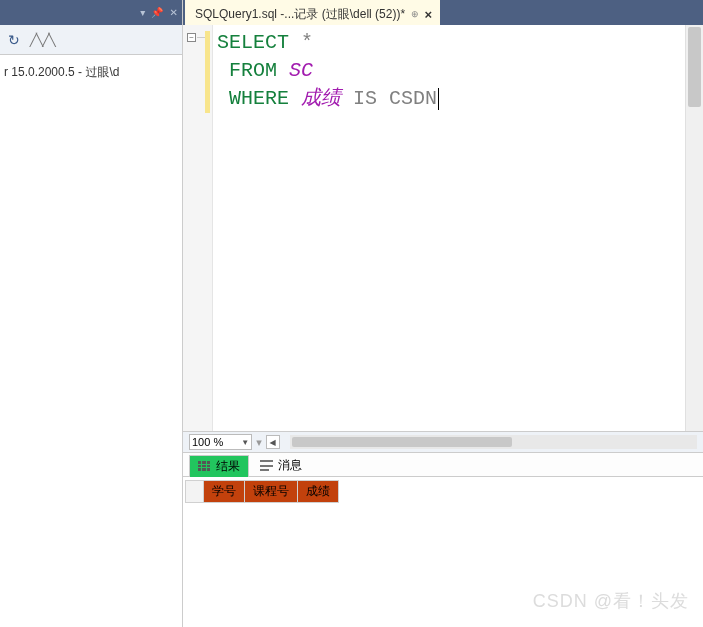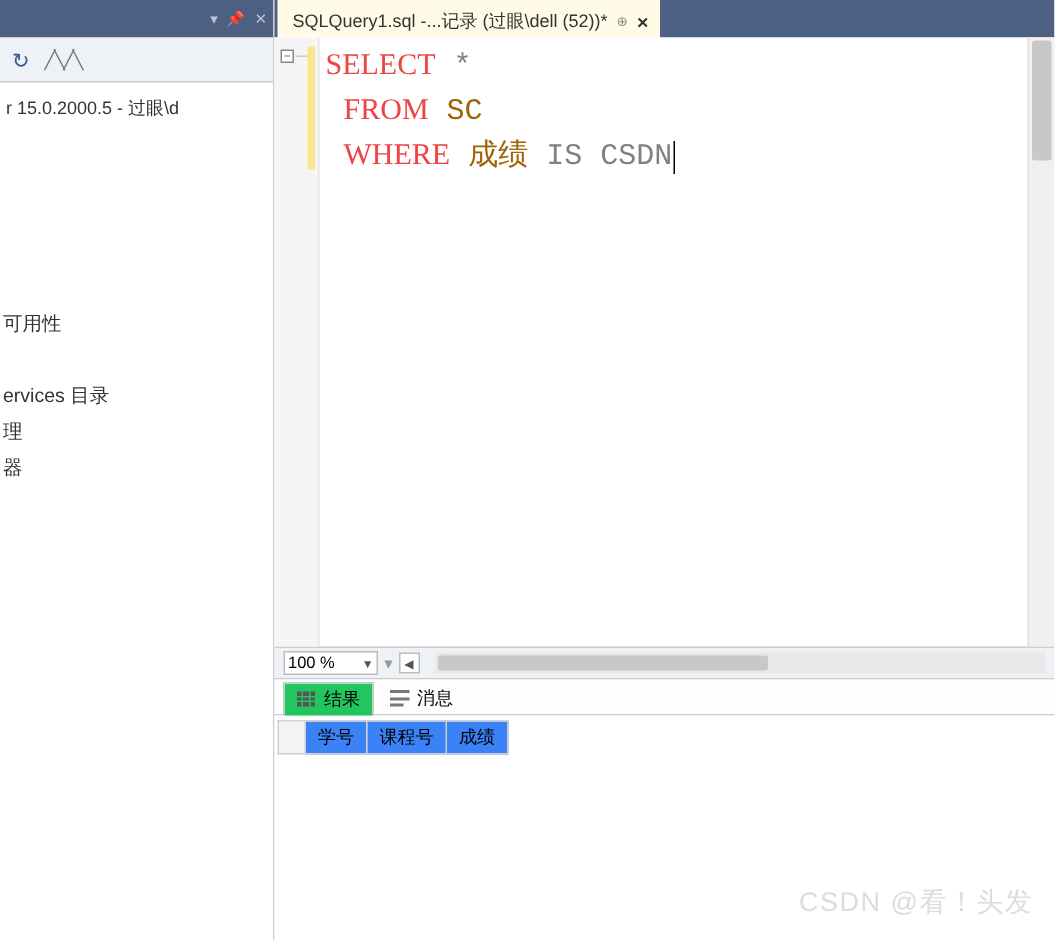--- a/index.html
+++ b/index.html
@@ -27,22 +27,22 @@
     .tab-pin { font-size: 9px; color: #888; cursor: pointer; }
     .tab-close { font-size: 13px; color: #333; cursor: pointer; font-weight: bold; }
     
     
     .editor-wrap { flex: 1; display: flex; min-height: 0; background: #fff; }
     .editor-gutter { width: 30px; background: #f5f5f5; border-right: 1px solid #e5e5e5; position: relative; }
     .gutter-mark { position: absolute; left: 4px; top: 8px; width: 9px; height: 9px; border: 1px solid #888; background: #fff; font-size: 8px; line-height: 7px; text-align: center; color: #666; cursor: pointer; }
     .gutter-hline { position: absolute; left: 14px; top: 12px; width: 12px; height: 1px; background: #ccc; }
     .gutter-bar { position: absolute; left: 22px; top: 6px; width: 5px; height: 82px; background: #f8e58c; }
     .editor { flex: 1; font-family: Consolas, "Courier New", monospace; font-size: 20px; padding: 4px 4px; line-height: 28px; white-space: pre; overflow: hidden; position: relative; }
-    .kw { color: #ef4444; font-family: Liberation Serif, serif; }
-    .ident { color: #a16207; }
+    .kw { color: #15803d; }
+    .ident { color: #a21caf; font-style: italic; }
     .op { color: #808080; }
     .caret { display: inline-block; width: 1px; height: 22px; background: #000; vertical-align: text-bottom; margin-left: 1px; }
     .editor-scroll { width: 18px; background: #f0f0f0; border-left: 1px solid #e0e0e0; position: relative; }
     .scroll-thumb-v { position: absolute; top: 2px; left: 2px; right: 2px; height: 80px; background: #c8c8c8; border-radius: 2px; }
     
     
     .zoom-bar { height: 22px; background: #eef2f7; border-top: 1px solid #ccc; border-bottom: 1px solid #ccc; display: flex; align-items: center; padding: 0 6px; font-size: 11px; gap: 4px; }
     .zoom-dd { border: 1px solid #bbb; background: #fff; padding: 0 2px; display: flex; align-items: center; gap: 18px; height: 16px; }
     .zoom-dd-arrow { font-size: 8px; color: #555; }
     .zoom-nav { width: 14px; height: 14px; border: 1px solid #bbb; font-size: 8px; display: flex; align-items: center; justify-content: center; color: #555; background: #fff; cursor: pointer; }
@@ -59,48 +59,41 @@
     .icon-msg { width: 13px; height: 11px; display: flex; flex-direction: column; justify-content: space-between; }
     .icon-msg > div { height: 2px; background: #777; }
     .icon-msg > div:last-child { width: 70%; }
     
     
     .results-body { flex: 0 0 150px; background: #fff; display: flex; flex-direction: column; border-top: 1px solid transparent; }
     .grid-wrap { flex: 1; overflow: auto; padding: 2px; }
     .grid { border-collapse: collapse; }
     .grid th, .grid td { border: 1px solid #d0d0d0; padding: 2px 8px; font-size: 12px; font-weight: normal; text-align: left; height: 20px; }
     .grid th.corner { background: #f3f3f3; width: 18px; }
-    .grid th { background: #3b82f6; }
+    .grid th { background: #c2410c; }
     
     
     .watermark { position: absolute; right: 14px; bottom: 14px; font-size: 18px; color: #dcdcdc; font-family: "Microsoft YaHei", sans-serif; pointer-events: none; letter-spacing: 1px; }
   </style>
 </head>
 <body>
 
 <div class="main-layout">
   <div class="left-panel">
     <div class="left-titlebar">
       <span class="titlebar-icon">▾</span>
       <span class="titlebar-icon">📌</span>
       <span class="titlebar-icon">✕</span>
     </div>
     <div class="left-toolbar">
       <span class="toolbar-icon">↻</span>
       <span class="activity-icon">╱╲╱╲</span>
     </div>
     <div class="left-content">
       <div class="left-row">r 15.0.2000.5 - 过眼\d</div>
-      <div class="tree-items">
-        <div class="tree-item">可用性</div>
-        <div style="height:24px"></div>
-        <div class="tree-item">ervices 目录</div>
-        <div class="tree-item">理</div>
-        <div class="tree-item">器</div>
-      </div>
     </div>
   </div>
 
   <div class="right-area">
     <div class="tab-strip">
       <div class="tab">
         <span>SQLQuery1.sql -...记录 (过眼\dell (52))*</span>
         <span class="tab-pin">⊕</span>
         <span class="tab-close">×</span>
       </div>

